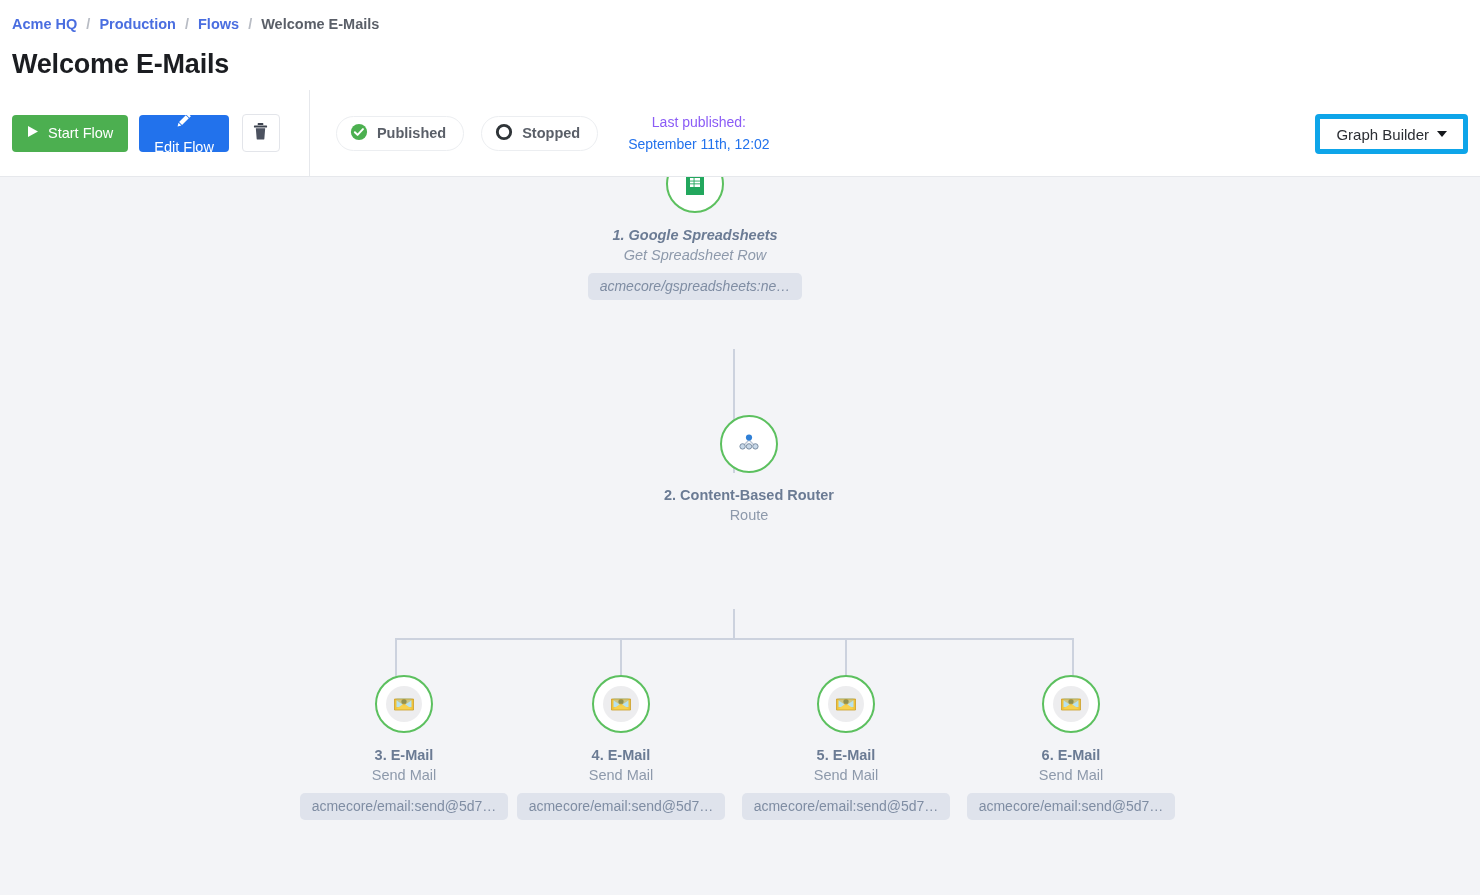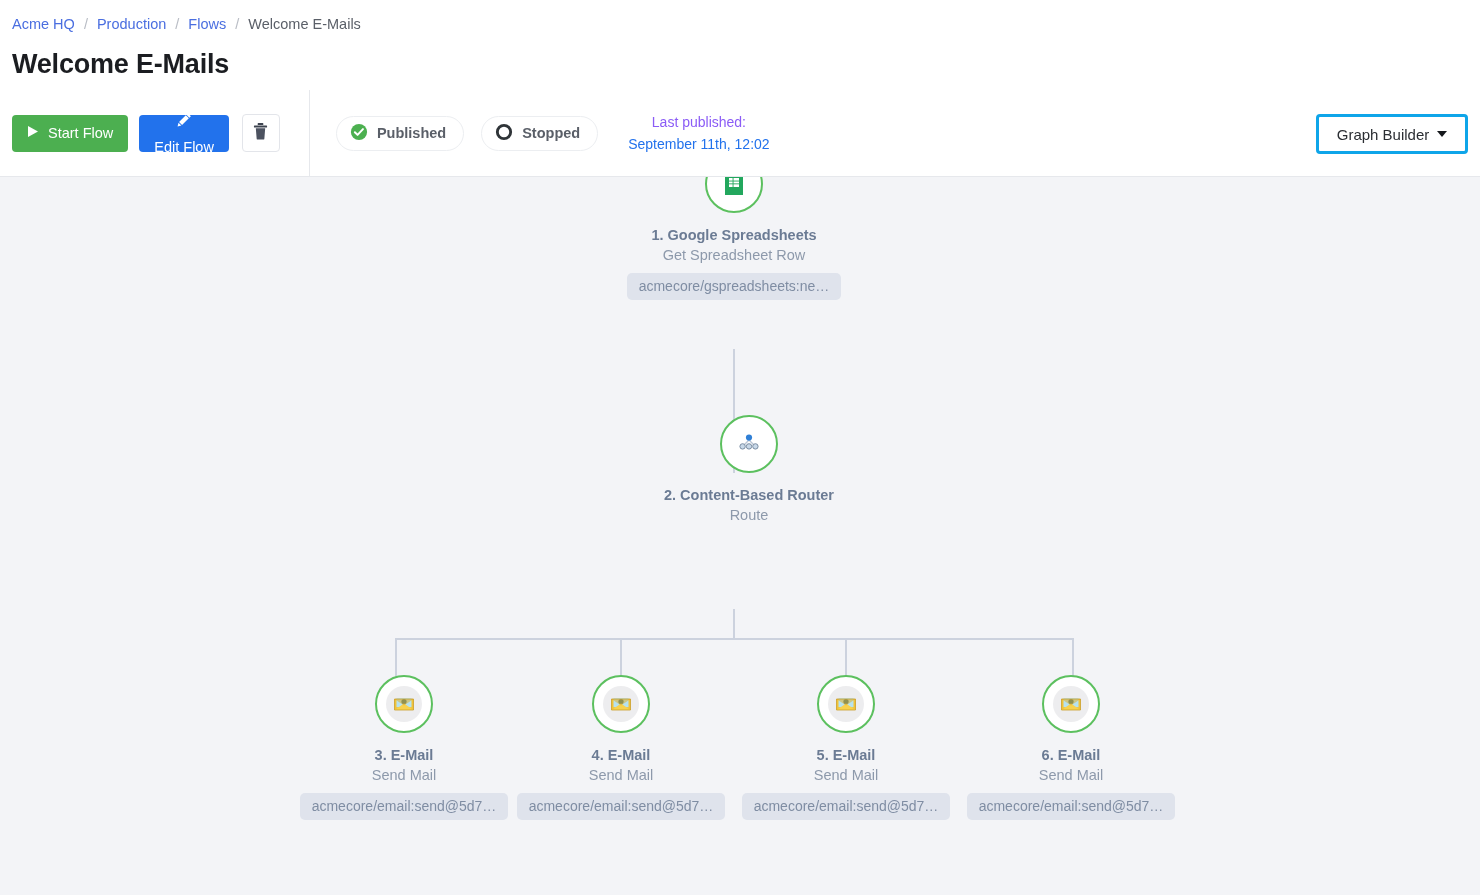--- a/index.html
+++ b/index.html
@@ -16,20 +16,21 @@
   .page-header {
     background: #ffffff;
     padding: 8px 12px 0 12px;
     height: 90px;
   }
   .breadcrumb {
     font-size: 14.5px;
     line-height: 20px;
     padding-top: 6px;
     white-space: nowrap;
+    font-weight: bold;
   }
   .crumb-link {
     color: #4a6ee0;
     text-decoration: none;
     cursor: pointer;
   }
   .crumb-sep {
     color: #b8bcc4;
     padding: 0 5px;
   }
@@ -104,21 +105,21 @@
     line-height: 22px;
   }
   .published-label { color: #8b5cf6; display: block; text-align: center; }
   .published-date { color: #2272ec; display: block; cursor: pointer; }
   .graph-select {
     position: absolute;
     right: 12px;
     top: 24px;
     height: 40px;
     min-width: 152px;
-    border: 3px solid #0ea5e9;
+    border: 5px solid #0ea5e9;
     border-radius: 4px;
     background: #ffffff;
     display: inline-flex;
     align-items: center;
     justify-content: center;
     gap: 8px;
     padding: 0 16px;
     font-size: 15px;
     color: #2b2e33;
     cursor: pointer;
@@ -279,21 +280,21 @@
 <div class="canvas">
 
   <div class="edge" style="left:733px; top:172px; width:2px; height:124px;"></div>
   <div class="edge" style="left:733px; top:432px; width:2px; height:30px;"></div>
   <div class="edge" style="left:395px; top:461px; width:679px; height:2px;"></div>
   <div class="edge" style="left:395px; top:461px; width:2px; height:57px;"></div>
   <div class="edge" style="left:620px; top:461px; width:2px; height:57px;"></div>
   <div class="edge" style="left:845px; top:461px; width:2px; height:57px;"></div>
   <div class="edge" style="left:1072px; top:461px; width:2px; height:57px;"></div>
 
-  <div class="node" style="left:734px; top:-22px;">
+  <div class="node" style="left:695px; top:-22px;font-style:italic;">
     <div class="node-circle">
       <span>
         <svg width="30" height="30" viewBox="0 0 30 30">
           <path d="M6 2h12l6 6v20H6z" fill="#22a75d"></path>
           <path d="M18 2l6 6h-6z" fill="#8fd6ae"></path>
           <rect x="10" y="11" width="10" height="9" fill="#ffffff"></rect>
           <rect x="10" y="13.6" width="10" height="0.9" fill="#22a75d"></rect>
           <rect x="10" y="16.4" width="10" height="0.9" fill="#22a75d"></rect>
           <rect x="13.6" y="11" width="0.9" height="9" fill="#22a75d"></rect>
         </svg>

